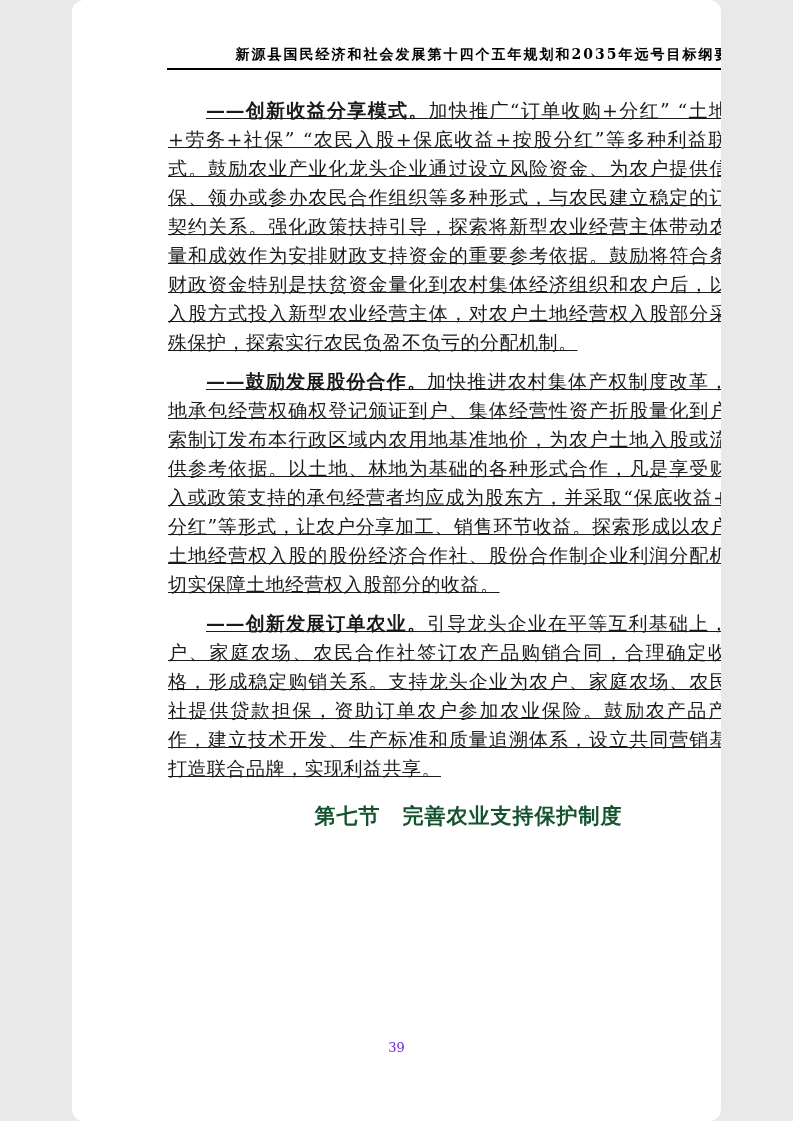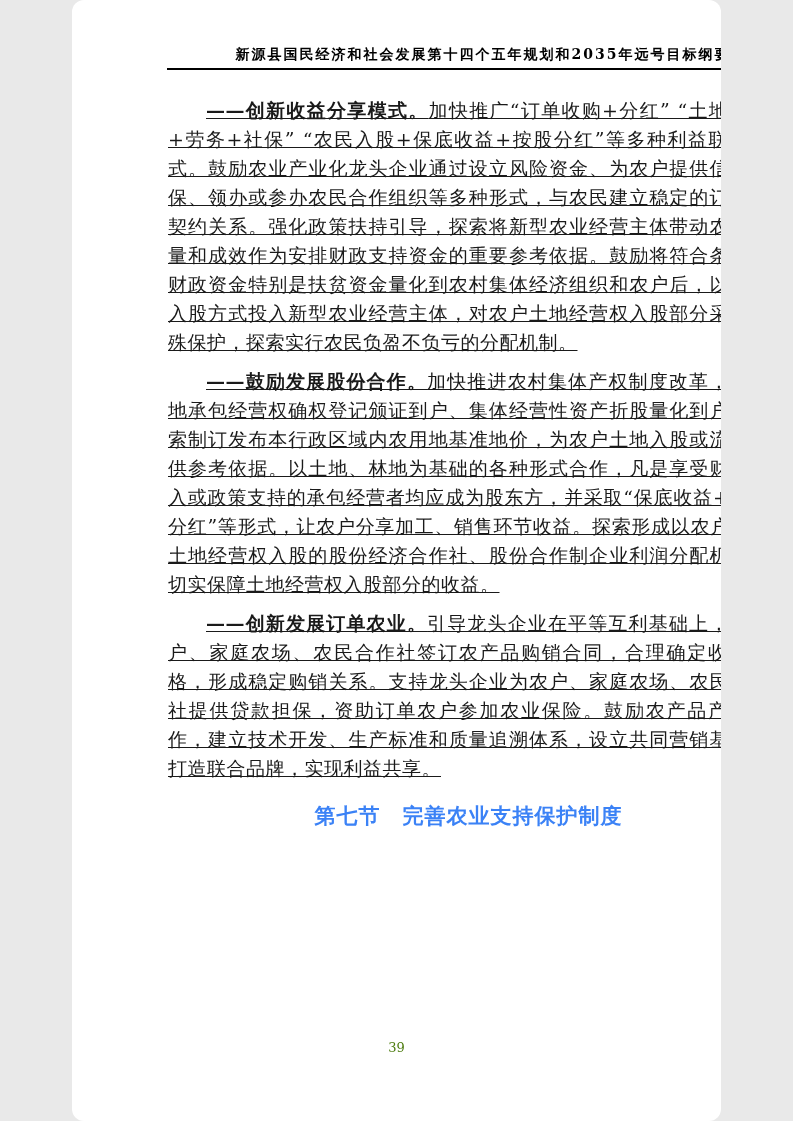--- a/index.html
+++ b/index.html
@@ -48,31 +48,31 @@
   }
   .para.indent { text-indent: 2em; text-decoration: underline; }
   .seg-bold { font-weight: bold; }
   .seg-accent { color: #E8A44C; }
   .section-heading {
     font-family: "DejaVu Sans", sans-serif;
     font-size: 21px;
     font-weight: bold;
     text-align: center;
     letter-spacing: 1px;
-    color: #3b82f6;
+    color: #14532d;
     margin: 19px 0 17px 0;
   }
   .page-footer {
     position: absolute;
     top: 1040px;
     left: 0;
     width: 100%;
     text-align: center;
     font-size: 13px;
-    color: #4d7c0f;
+    color: #6d28d9;
   }
 </style>
 </head>
 <body>
 
 <div class="page">
 
   <div class="running-header">新源县国民经济和社会发展第十四个五年规划和2035年远号目标纲要</div>
 
   <div class="content">

